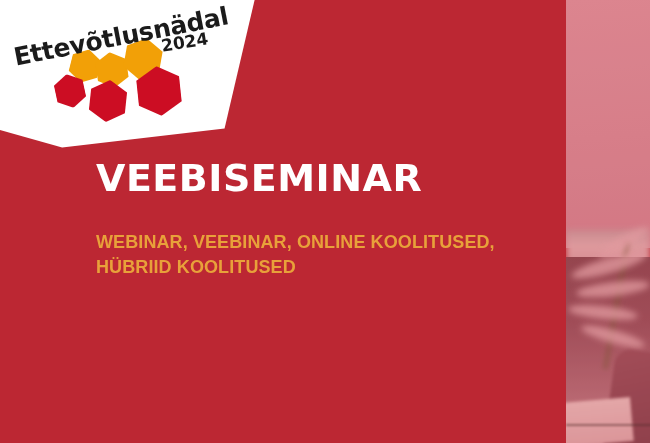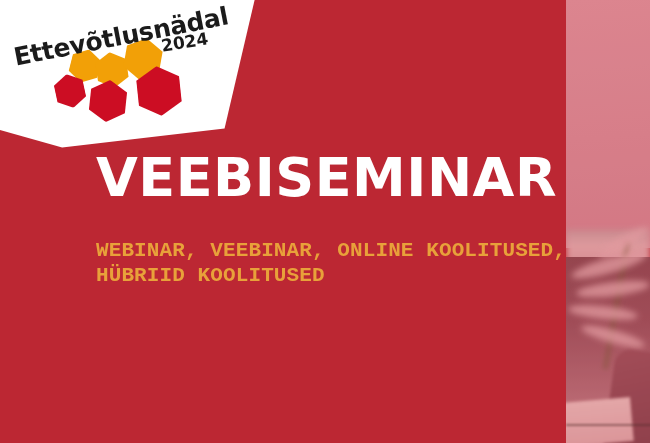--- a/index.html
+++ b/index.html
@@ -121,31 +121,31 @@
 
   
   .headline {
     position:absolute;
     left:96px; top:150px;
     width:470px;
   }
   .title {
     font-family:"DejaVu Sans", sans-serif;
     font-weight:bold;
-    font-size:54px;
+    font-size:38px;
     line-height:56px;
     letter-spacing:0.5px;
     color:#ffffff;
     white-space:nowrap;
   }
   .subtitle {
-    margin-top:32px;
-    font-family:Liberation Mono, monospace;
+    margin-top:24px;
+    font-family:Liberation Sans, sans-serif;
     font-weight:bold;
-    font-size:21px;
+    font-size:18px;
     line-height:25px;
     letter-spacing:0.1px;
     color:#e8a13a;
     max-width:480px;
   }
 </style>
 </head>
 <body>
 
 <div id="banner">

